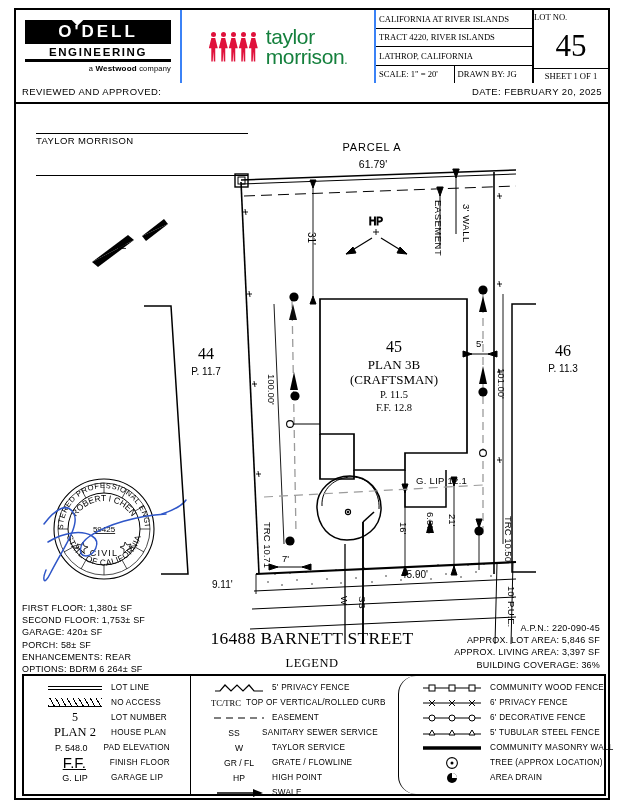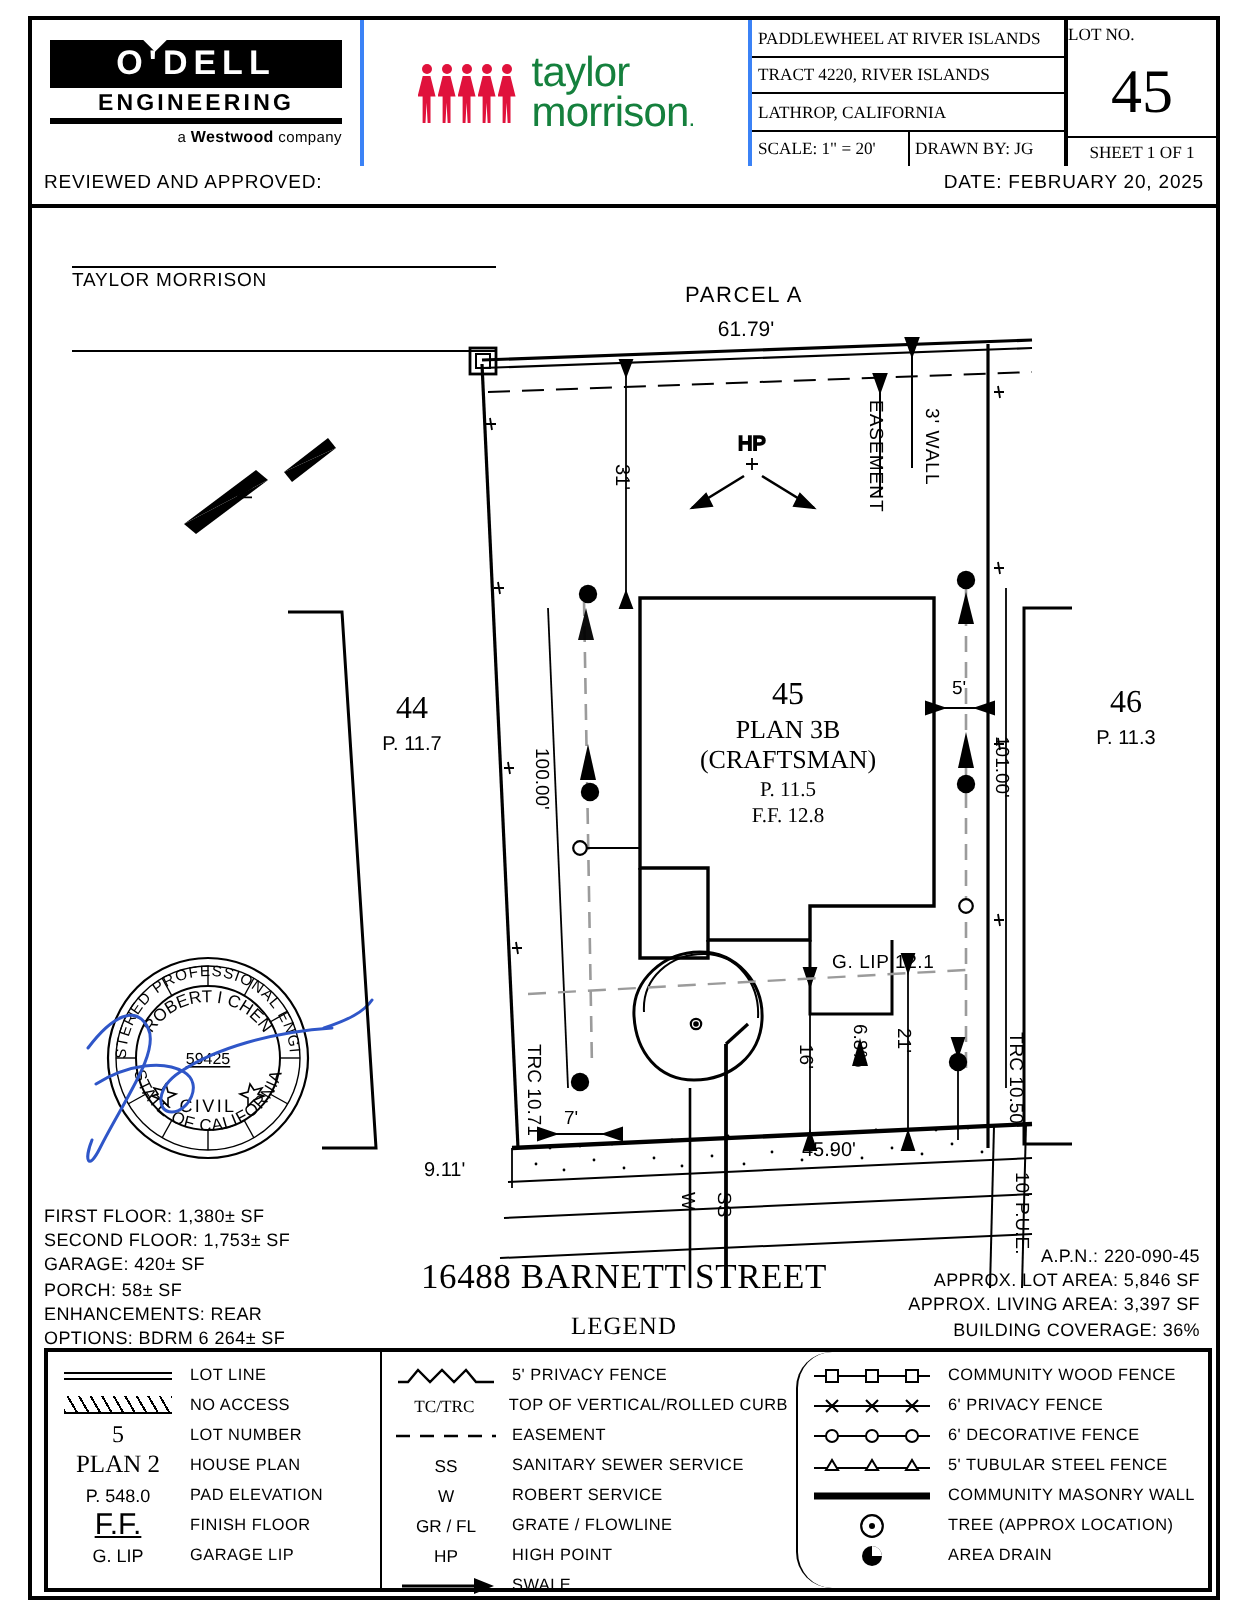--- a/index.html
+++ b/index.html
@@ -96,21 +96,21 @@
            font-family:"Liberation Serif", serif; font-size:17.5px; letter-spacing:.3px; }
   .legend-title { position:absolute; left:0; right:0; top:646px; text-align:center;
                   font-family:"Liberation Serif", serif; font-size:12.5px; letter-spacing:.5px; }
 
   
   .legend { position:absolute; left:6px; top:664px; width:584px; height:122px;
             border:2px solid #000; display:flex; }
   .lg-col { height:100%; position:relative; }
   .lg-col + .lg-col { border-left:1.5px solid #000; }
   .lg-c1 { width:166px; } .lg-c2 { width:208px;text-align:right; } .lg-c3 { flex:1;border-radius:18px; }
-  .lg-row { display:flex; align-items:center; height:15px; padding:0 4px; }
+  .lg-row { display:flex; align-items:center; height:15px; padding:0 20px; }
   .lg-sym { width:62px; display:flex; align-items:center; justify-content:center;
             height:100%; font-size:8.6px; }
   .lg-sym.serif { font-family:"Liberation Serif", serif; }
   .lg-txt { font-size:8.2px; letter-spacing:.25px; padding-left:5px; white-space:nowrap; }
   .lg-c2 .lg-sym { width:56px; }
   .lg-c3 .lg-sym { width:66px; }
   .lg-pad { height:4px; }
 
   
   .s-lotline { width:54px; border-top:1.2px solid #000; border-bottom:1.2px solid #000; height:4px; }
@@ -157,21 +157,21 @@
         </div>
         <div class="tm-txt">
           <div>taylor</div>
           <div><span>morrison</span><i>.</i></div>
         </div>
       </div>
     </div>
 
     <div class="hdr-cell hdr-titles">
       <div class="tb-left">
-        <div class="tb-row">PADDLEWHEEL AT RIVER ISLANDS</div>
+        <div class="tb-row">CALIFORNIA AT RIVER ISLANDS</div>
         <div class="tb-row">TRACT 4220, RIVER ISLANDS</div>
         <div class="tb-row">LATHROP, CALIFORNIA</div>
         <div class="tb-row split">
           <div class="tb-sub">SCALE:   1" = 20'</div>
           <div class="tb-sub">DRAWN BY:   JG</div>
         </div>
       </div>
       <div class="tb-right">
         <div class="tb-lotlabel">LOT  NO.</div>
         <div class="tb-lotno">45</div>
@@ -598,21 +598,21 @@
             </svg>
         </div>
         <div class="lg-txt">EASEMENT</div>
       </div>
       <div class="lg-row">
         <div class="lg-sym">SS</div>
         <div class="lg-txt">SANITARY SEWER SERVICE</div>
       </div>
       <div class="lg-row">
         <div class="lg-sym">W</div>
-        <div class="lg-txt">ROBERT SERVICE</div>
+        <div class="lg-txt">TAYLOR SERVICE</div>
       </div>
       <div class="lg-row">
         <div class="lg-sym">GR / FL</div>
         <div class="lg-txt">GRATE / FLOWLINE</div>
       </div>
       <div class="lg-row">
         <div class="lg-sym">HP</div>
         <div class="lg-txt">HIGH POINT</div>
       </div>
       <div class="lg-row">

